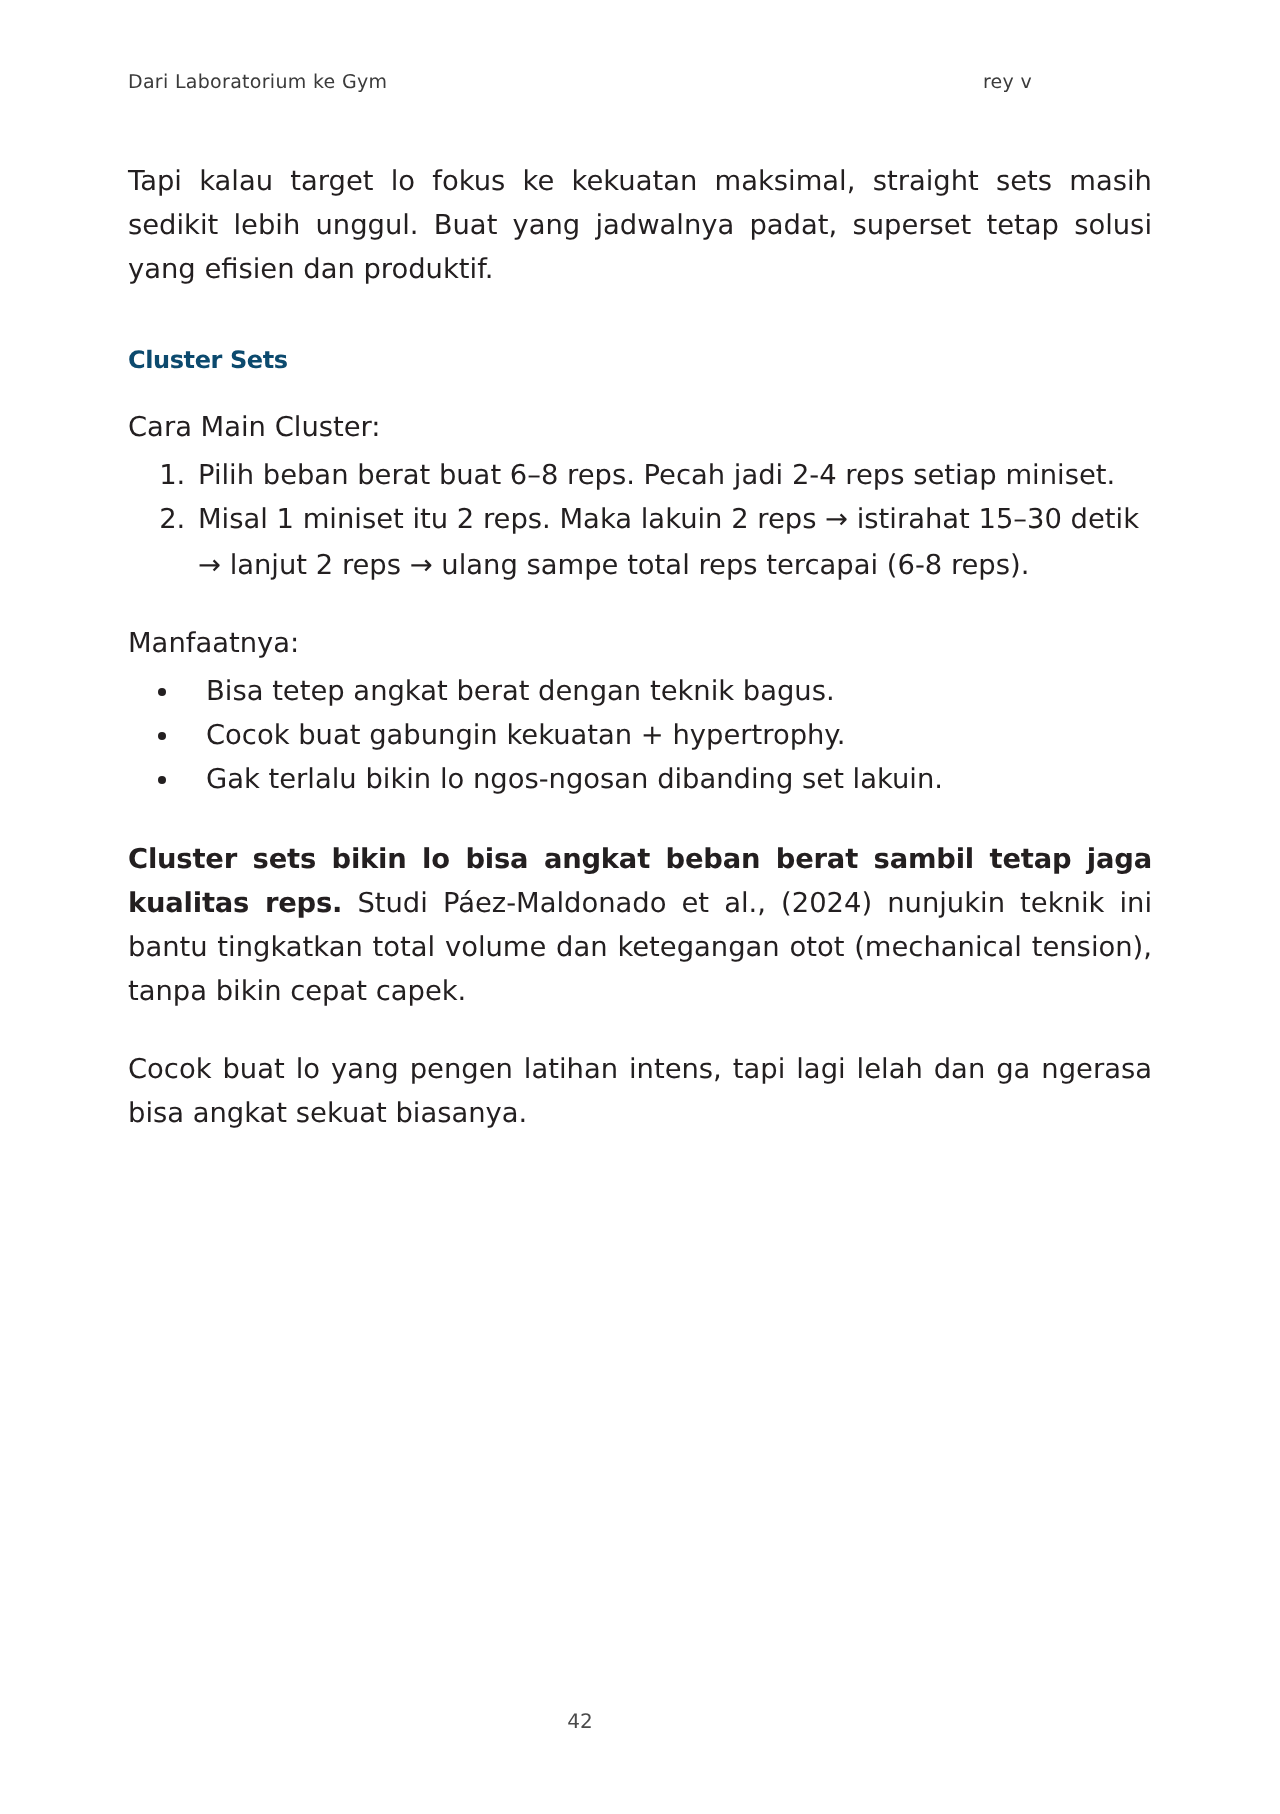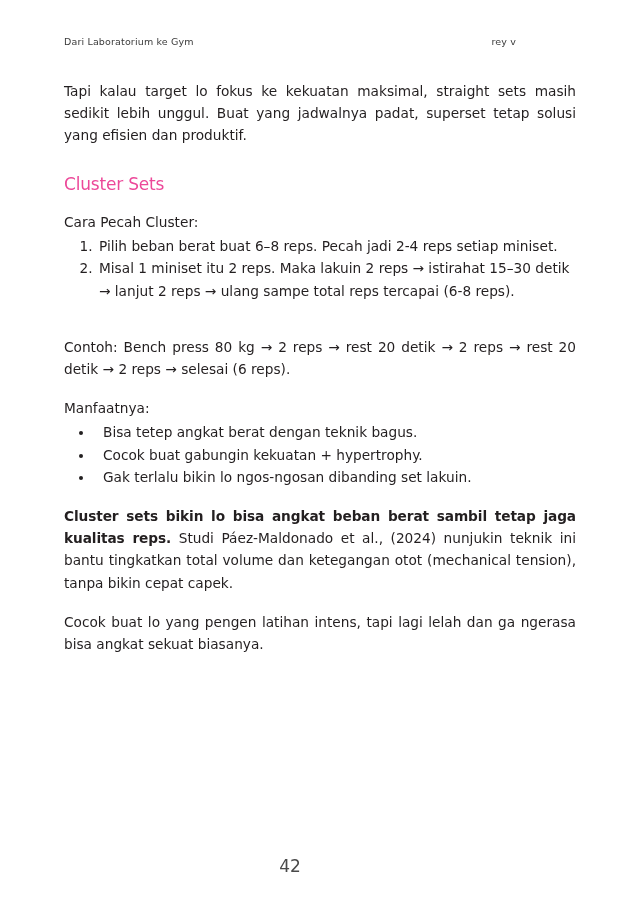--- a/index.html
+++ b/index.html
@@ -66,36 +66,36 @@
     font-size: 12.5px;
     letter-spacing: 0;
   }
 
   strong, .bold {
     font-weight: bold;
     letter-spacing: -0.1px;
   }
 
   h2.section-title {
-    font-size: 17px;
-    font-weight: normal;
+    font-size: 12px;
+    font-weight: bold;
     margin: 24px 0 13px 0;
     letter-spacing: -0.2px;
-    color: #ec4899;
+    color: #0c4a6e;
     text-align: left;
   }
 
   .lead-line {
     margin: 0 0 2px 0;
     text-align: left;
   }
 
   
   ol.steps {
-    margin: 0 0 34px 0;
+    margin: 0 0 17px 0;
     padding: 0 0 0 33px;
     list-style-position: outside;
     list-style-type: decimal;
   }
   ol.steps li {
     text-align: left;
     padding-left: 2px;
     margin-bottom: 0px;
   }
 
@@ -112,21 +112,21 @@
     margin-bottom: 0px;
   }
 
   
   .page-number {
     position: absolute;
     left: 0;
     right: 0;
     top: 856px;
     text-align: center;
-    font-size: 17px;
+    font-size: 10px;
     color: #4a4a4a;
   }
 </style>
 </head>
 <body>
 
 <div class="page">
 
   <div class="running-header">
     <span class="header-left">Dari Laboratorium ke Gym</span>
@@ -134,27 +134,26 @@
   </div>
 
   <div class="content">
 
 
     <p>Tapi kalau target lo fokus ke kekuatan maksimal, straight sets masih sedikit lebih unggul. Buat yang jadwalnya padat, superset tetap solusi yang efisien dan produktif.</p>
 
     <h2 class="section-title">Cluster Sets</h2>
 
 
-    <p class="lead-line">Cara Pecah Cluster:</p>
+    <p class="lead-line">Cara Main Cluster:</p>
     <ol class="steps">
       <li>Pilih beban berat buat 6–8 reps. Pecah jadi 2-4 reps setiap miniset.</li>
       <li>Misal 1 miniset itu 2 reps. Maka lakuin 2 reps → istirahat 15–30 detik → lanjut 2 reps → ulang sampe total reps tercapai (6-8 reps).</li>
     </ol>
 
-    <p>Contoh: Bench press 80 kg → 2 reps → rest 20 detik → 2 reps → rest 20 detik → 2 reps → selesai (6 reps).</p>
 
     <p class="lead-line">Manfaatnya:</p>
     <ul class="benefits">
       <li>Bisa tetep angkat berat dengan teknik bagus.</li>
       <li>Cocok buat gabungin kekuatan + hypertrophy.</li>
       <li>Gak terlalu bikin lo ngos-ngosan dibanding set lakuin.</li>
     </ul>
 
     <p><strong>Cluster sets bikin lo bisa angkat beban berat sambil tetap jaga kualitas reps.</strong><span> Studi Páez-Maldonado et al., (2024) nunjukin teknik ini bantu tingkatkan total volume dan ketegangan otot (mechanical tension), tanpa bikin cepat capek.</span></p>
 

